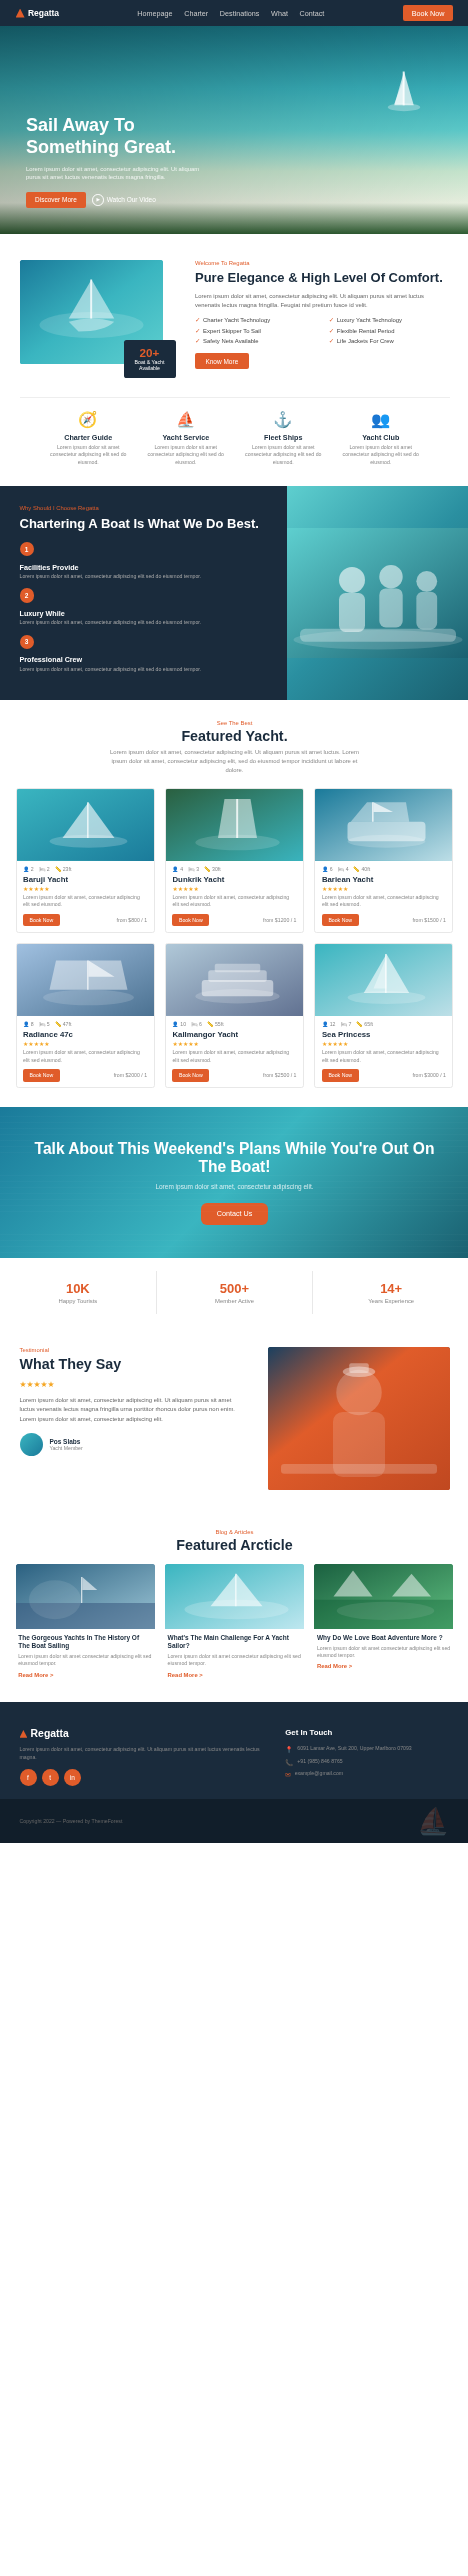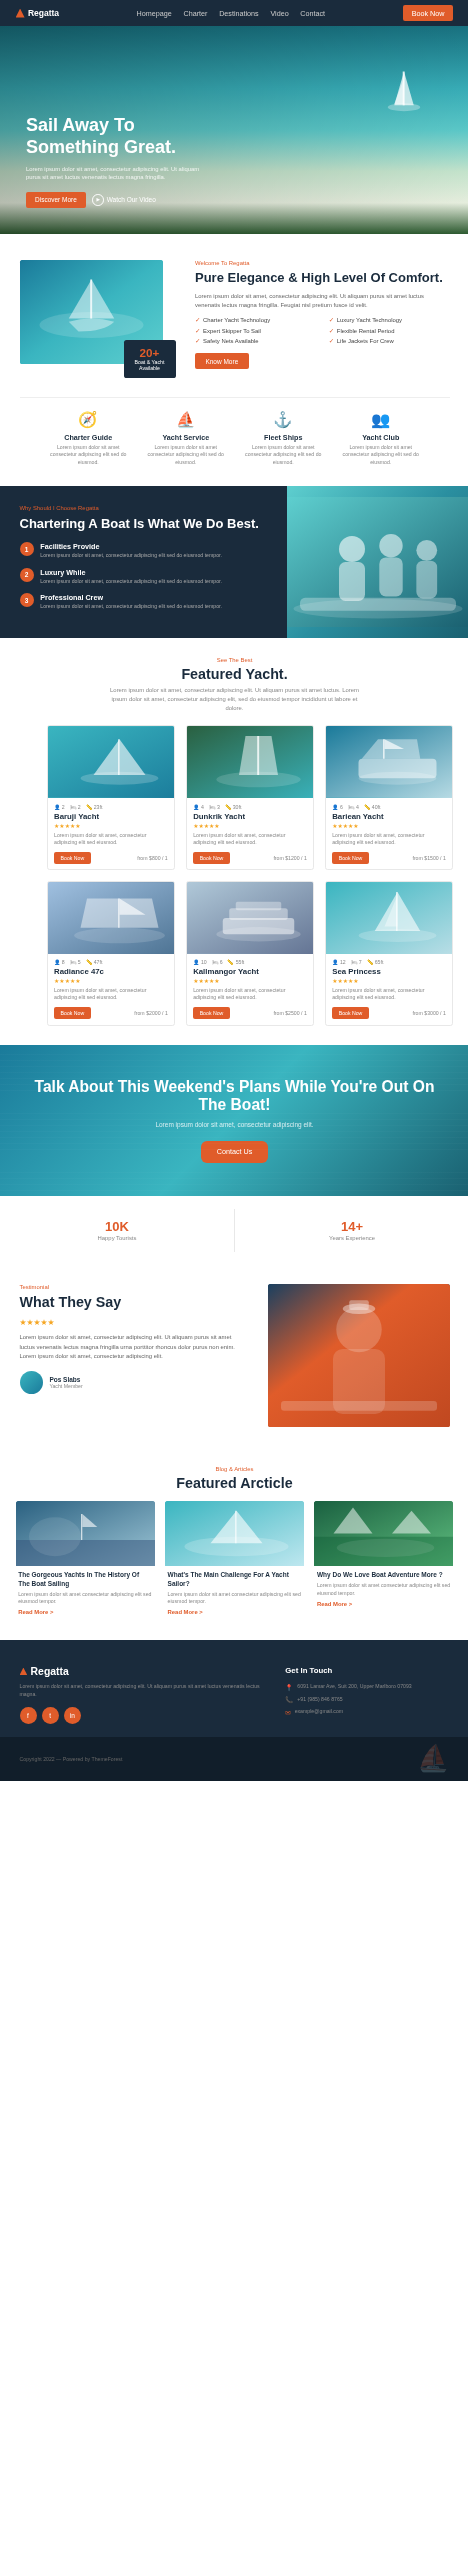--- a/index.html
+++ b/index.html
@@ -113,21 +113,21 @@
       background: #1a2b3c;
       min-height: 130px;
     }
     .why-left {
       flex: 1;
       padding: 19.5px 19.5px;
       color: #fff;
     }
     .why-tag { color: #e05c2a; font-size: 5.9px; margin-bottom: 5.2px; }
     .why-title { font-size: 13px; font-weight: bold; color: #fff; margin-bottom: 10.4px; line-height: 1.2; }
-    .why-item { display: flex; align-items: flex-start; gap: 6.5px; margin-bottom: 7.8px; }
+    .why-item { display: flex; align-items: flex-start; gap: 6.5px; margin-bottom: 7.8px; flex-direction: column; }
     .why-num { background: #e05c2a; color: #fff; width: 14.3px; height: 14.3px; border-radius: 50%; display: flex; align-items: center; justify-content: center; font-size: 6.5px; font-weight: bold; flex-shrink: 0; }
     .why-item-content { }
     .why-item-title { font-size: 7.2px; font-weight: bold; color: #fff; margin-bottom: 1.3px; }
     .why-item-text { font-size: 5.2px; color: #aaa; line-height: 1.4; }
     .why-right {
       width: 182px;
       background: linear-gradient(135deg, #3ab5c0, #1a7a9a);
       position: relative;
       overflow: hidden;
     }
@@ -145,21 +145,20 @@
       padding: 19.5px 15.6px;
       background: #fff;
     }
     .section-tag { text-align: center; color: #e05c2a; font-size: 5.9px; margin-bottom: 2.6px; }
     .section-title { text-align: center; font-size: 14.3px; font-weight: bold; color: #1a2b3c; margin-bottom: 3.9px; }
     .section-desc { text-align: center; font-size: 5.9px; color: #888; margin-bottom: 13px; line-height: 1.5; max-width: 260px; margin-left: auto; margin-right: auto; }
     .yachts-grid {
       display: grid;
       grid-template-columns: 1fr 1fr 1fr;
       gap: 10.4px;
-      margin-left: 31px;
     }
     .yacht-card {
       border: 0.7px solid #e8e8e8;
       border-radius: 2.6px;
       overflow: hidden;
       background: #fff;
     }
     .yacht-img {
       height: 72px;
       background: linear-gradient(135deg, #3ab5c0, #1a7a9a);
@@ -322,21 +321,21 @@
 
 <nav>
   <div class="nav-logo">
     <div class="nav-logo-icon"></div>
     <span>Regatta</span>
   </div>
   <div class="nav-links">
     <a href="#">Homepage</a>
     <a href="#">Charter</a>
     <a href="#">Destinations</a>
-    <a href="#">Video</a>
+    <a href="#">What</a>
     <a href="#">Contact</a>
   </div>
   <button class="nav-btn">Book Now</button>
 </nav>
 
 <section class="hero">
   <div class="hero-overlay"></div>
   <div class="hero-content">
     <h1 class="hero-title">Sail Away To Something Great.</h1>
     <p class="hero-text">Lorem ipsum dolor sit amet, consectetur adipiscing elit. Ut aliquam purus sit amet luctus venenatis lectus magna fringilla.</p>
@@ -696,20 +695,24 @@
   <p class="cta-desc">Lorem ipsum dolor sit amet, consectetur adipiscing elit.</p>
   <button class="cta-btn">Contact Us</button>
 </section>
 
 <section class="stats-section">
   <div class="stat-item">
     <div class="stat-num"><span>10K</span></div>
     <div class="stat-label">Happy Tourists</div>
   </div>
   <div class="stat-item">
+    <div class="stat-num"><span>500+</span></div>
+    <div class="stat-label">Member Active</div>
+  </div>
+  <div class="stat-item">
     <div class="stat-num"><span>14+</span></div>
     <div class="stat-label">Years Experience</div>
   </div>
 </section>
 
 <section class="testimonial-section">
   <div class="testimonial-left">
     <div class="testimonial-tag">Testimonial</div>
     <h2 class="testimonial-title">What They Say</h2>
     <div class="testimonial-stars">★★★★★</div>

